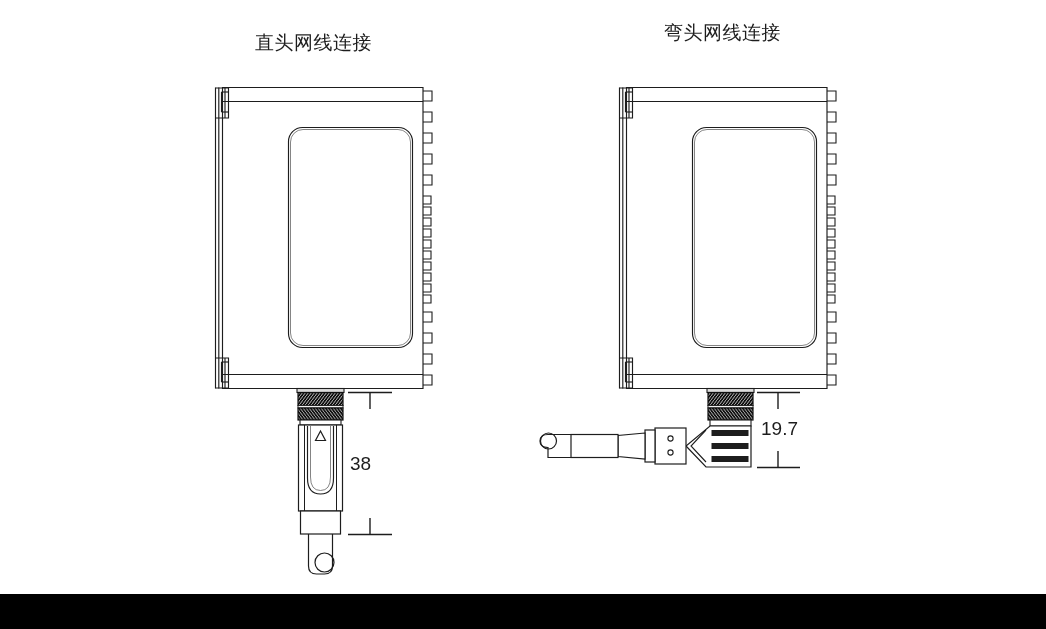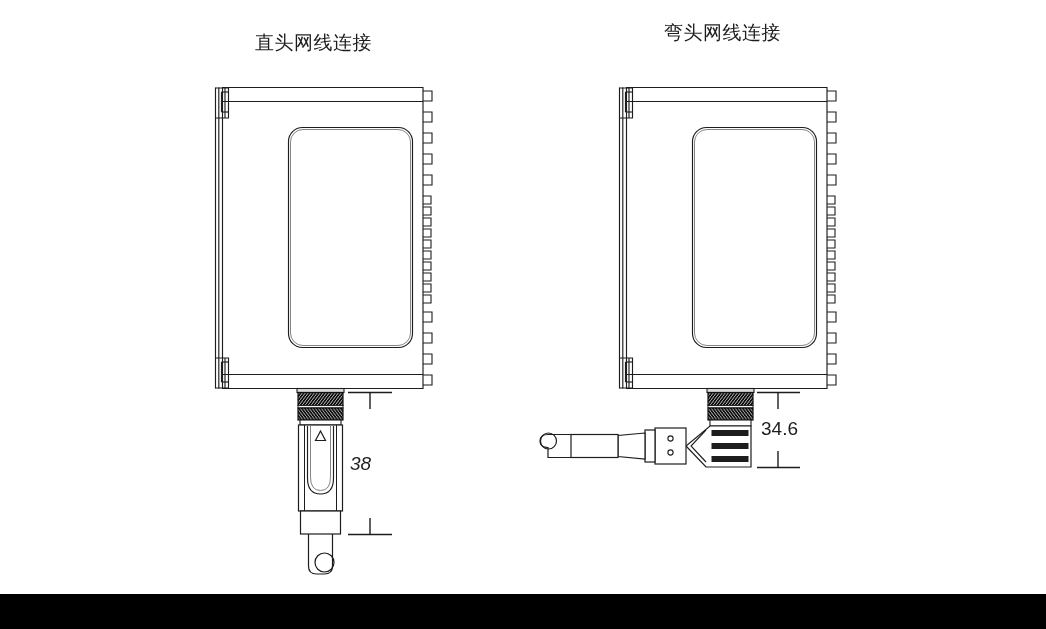--- a/index.html
+++ b/index.html
@@ -33,21 +33,21 @@
   #title-left  { left: 255px; top: 33px; }
   #title-right { left: 664px; top: 23px; }
 
   .dim-text {
     position: absolute;
     font-size: 19px;
     line-height: 1;
     color: #1d1d1d;
     white-space: nowrap;
   }
-  #dim-left-value  { left: 350px; top: 454px; font-style: italic; }
+  #dim-left-value  { left: 350px; top: 454px; }
   #dim-right-value { left: 761px; top: 419px; }
 
   #footer-bar {
     position: absolute;
     left: 0;
     top: 594px;
     width: 1046px;
     height: 35px;
     background: #000000;
   }
@@ -260,16 +260,16 @@
         <path d="M778,392.5 L778,409"></path>
         <path d="M757,467.5 L800,467.5"></path>
         <path d="M778,451 L778,467.5"></path>
       </g>
     </g>
 
   </svg>
 
   <div class="dim-text" id="dim-left-value">38</div>
 
-  <div class="dim-text" id="dim-right-value">34.6</div>
+  <div class="dim-text" id="dim-right-value">19.7</div>
 
   <div id="footer-bar"></div>
 </div>
 
 </body></html>

